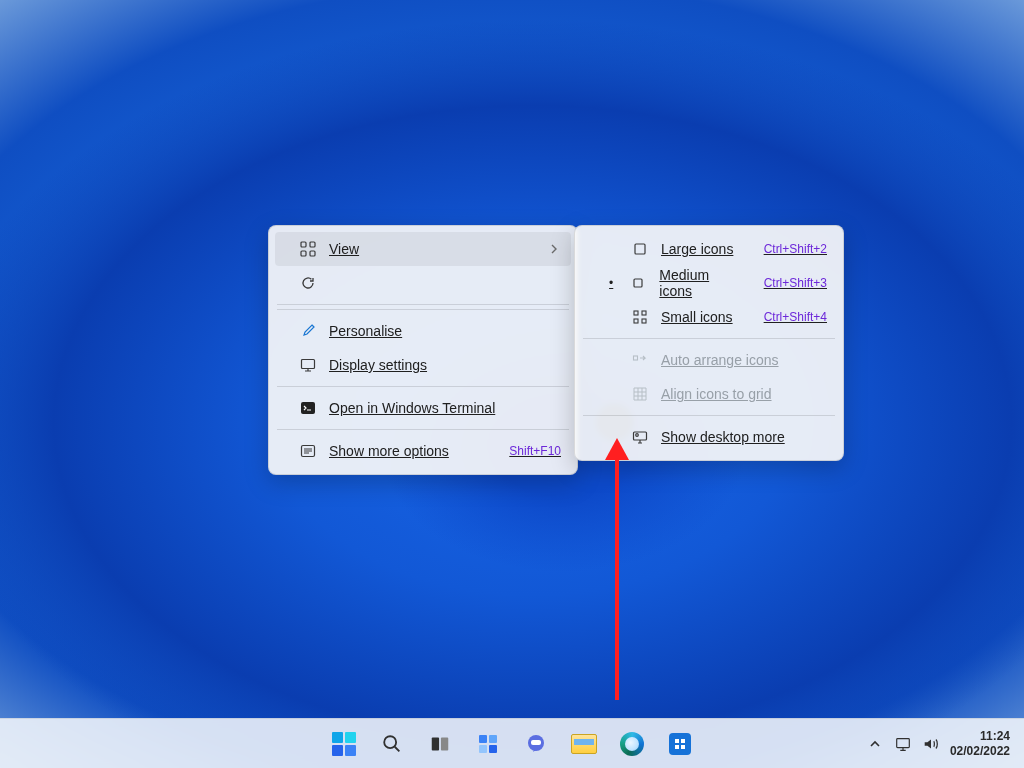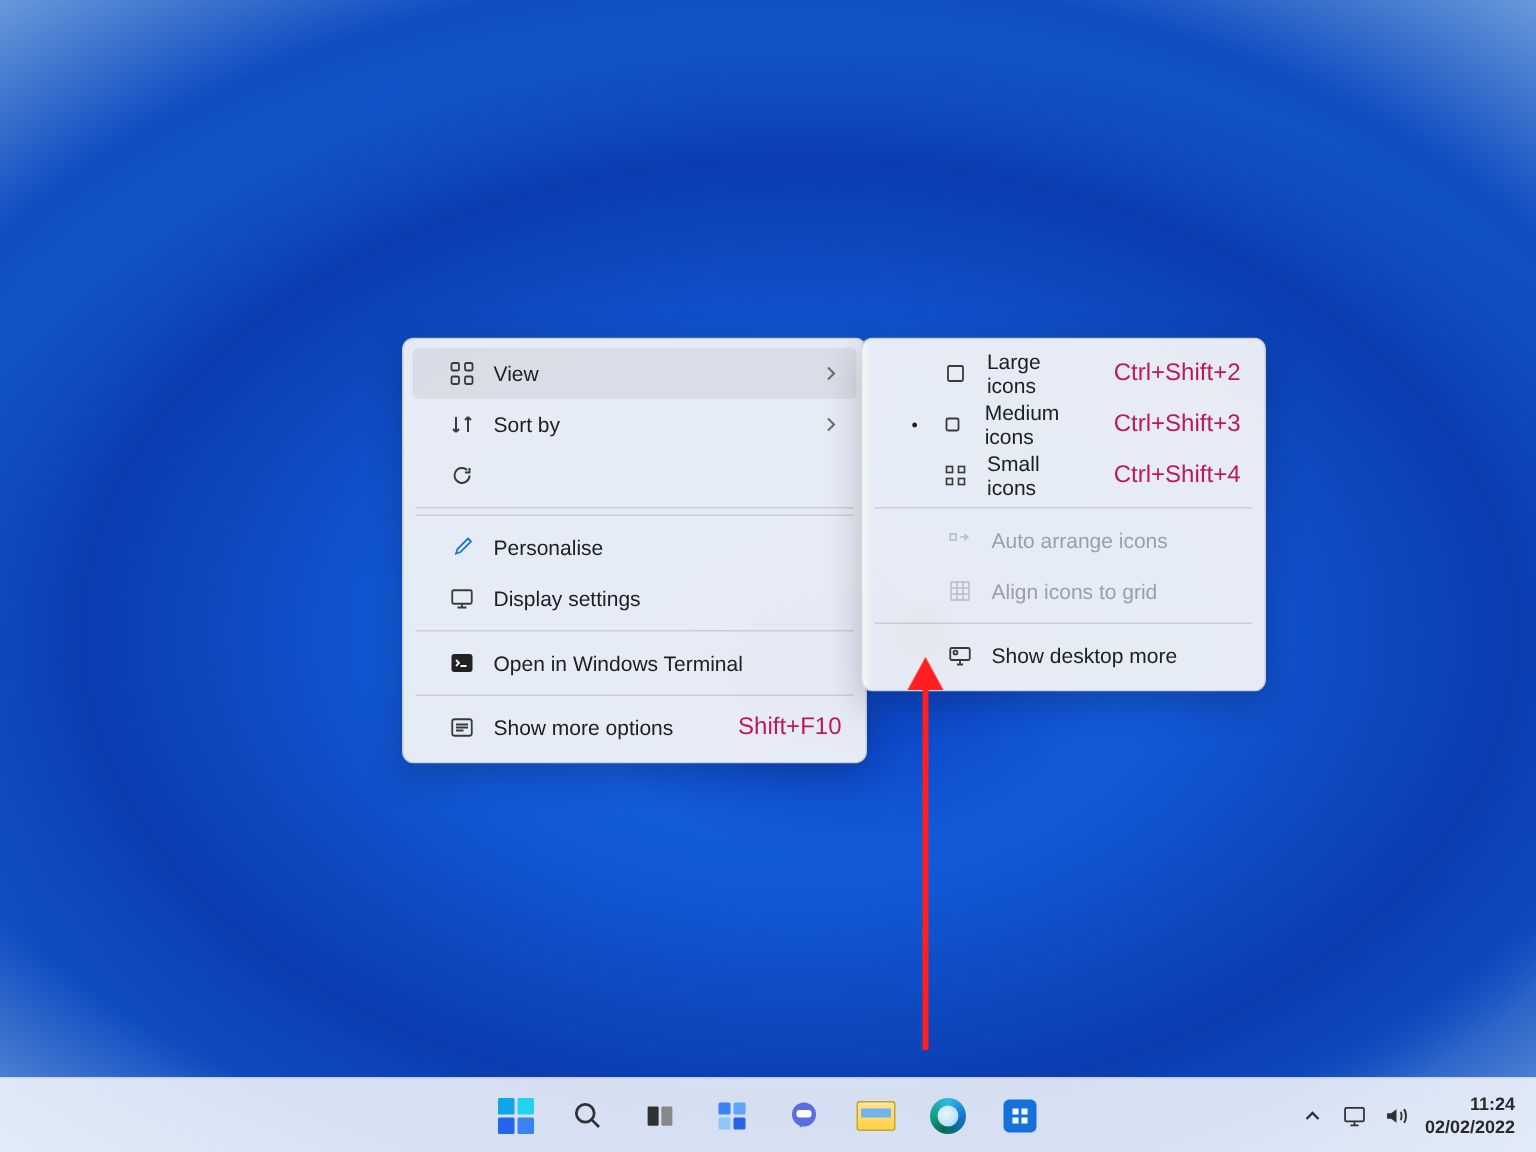--- a/index.html
+++ b/index.html
@@ -31,28 +31,29 @@
     font-size: 14px;
     color: #202020;
   }
   .menu-item {
     display: flex; align-items: center;
     height: 34px;
     padding: 0 10px 0 24px;
     border-radius: 4px;
     position: relative;
     gap: 12px;
+    text-decoration: underline;
   }
   .menu-item.hover { background: rgba(0,0,0,0.06); }
   .menu-item.disabled { color: #98a0a8; }
   .menu-sep { height: 1px; background: rgba(0,0,0,0.12); margin: 4px 2px; }
   .mi-icon { width: 18px; height: 18px; display: inline-flex; align-items:center; justify-content:center; flex:0 0 18px; color:#3a3a3a; }
   .menu-item.disabled .mi-icon { color:#b7bfc6; }
   .mi-label { flex: 1 1 auto; }
-  .mi-shortcut { color: #be185d; font-size: 16px; padding-left:16px; }
+  .mi-shortcut { color: #6d28d9; font-size: 12px; padding-left:16px; }
   .mi-chevron { width:12px; color:#6a6a6a; }
   .mi-bullet { width:14px; font-size:12px; text-align:center; color:#202020; }
   .mi-bullet.empty { visibility:hidden; }
 
   #context-menu-main { left: 268px; top: 225px; width: 310px; }
   #context-menu-sub  { left: 574px; top: 225px; width: 270px; }
 
   
   .highlight-box {
     position:absolute;
@@ -138,34 +139,20 @@
       </svg>
     </span>
     <span class="mi-label">View</span>
     <span class="mi-chevron">
       <svg width="10" height="10" viewBox="0 0 10 10">
           <path d="M3 1l4 4-4 4" fill="none" stroke="currentColor" stroke-width="1.4"></path>
         </svg>
     </span>
   </div>
 
-  <div class="menu-item">
-    <span class="mi-icon">
-      <svg width="16" height="16" viewBox="0 0 16 16" fill="none" stroke="currentColor" stroke-width="1.3">
-        <path d="M4 3v10M4 13l-2-2M4 13l2-2"></path>
-          <path d="M12 13V3M12 3l-2 2M12 3l2 2"></path>
-      </svg>
-    </span>
-    <span class="mi-label">Sort by</span>
-    <span class="mi-chevron">
-      <svg width="10" height="10" viewBox="0 0 10 10">
-          <path d="M3 1l4 4-4 4" fill="none" stroke="currentColor" stroke-width="1.4"></path>
-        </svg>
-    </span>
-  </div>
 
   <div class="menu-item">
     <span class="mi-icon">
       <svg width="16" height="16" viewBox="0 0 16 16" fill="none" stroke="currentColor" stroke-width="1.3">
         <path d="M13 8a5 5 0 1 1-1.6-3.7"></path>
           <path d="M13 3v3h-3"></path>
       </svg>
     </span>
   </div>
 

